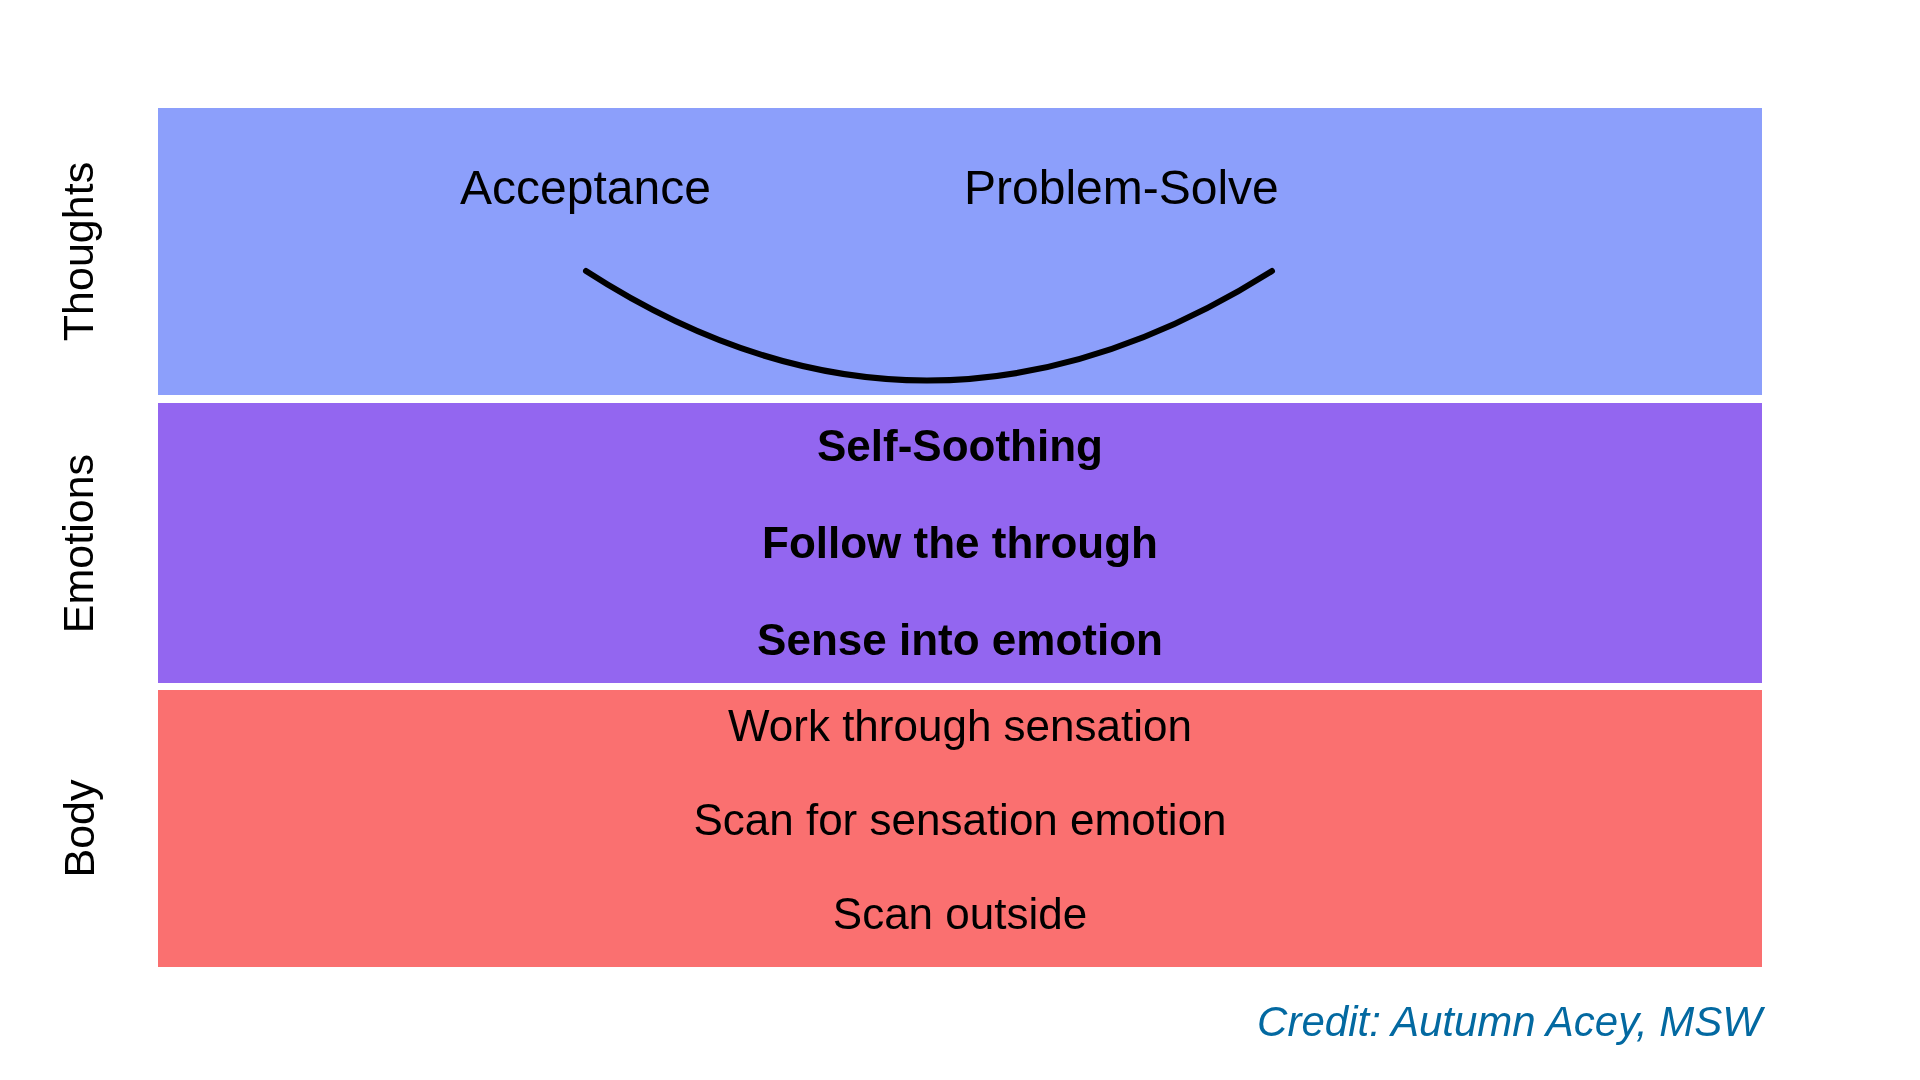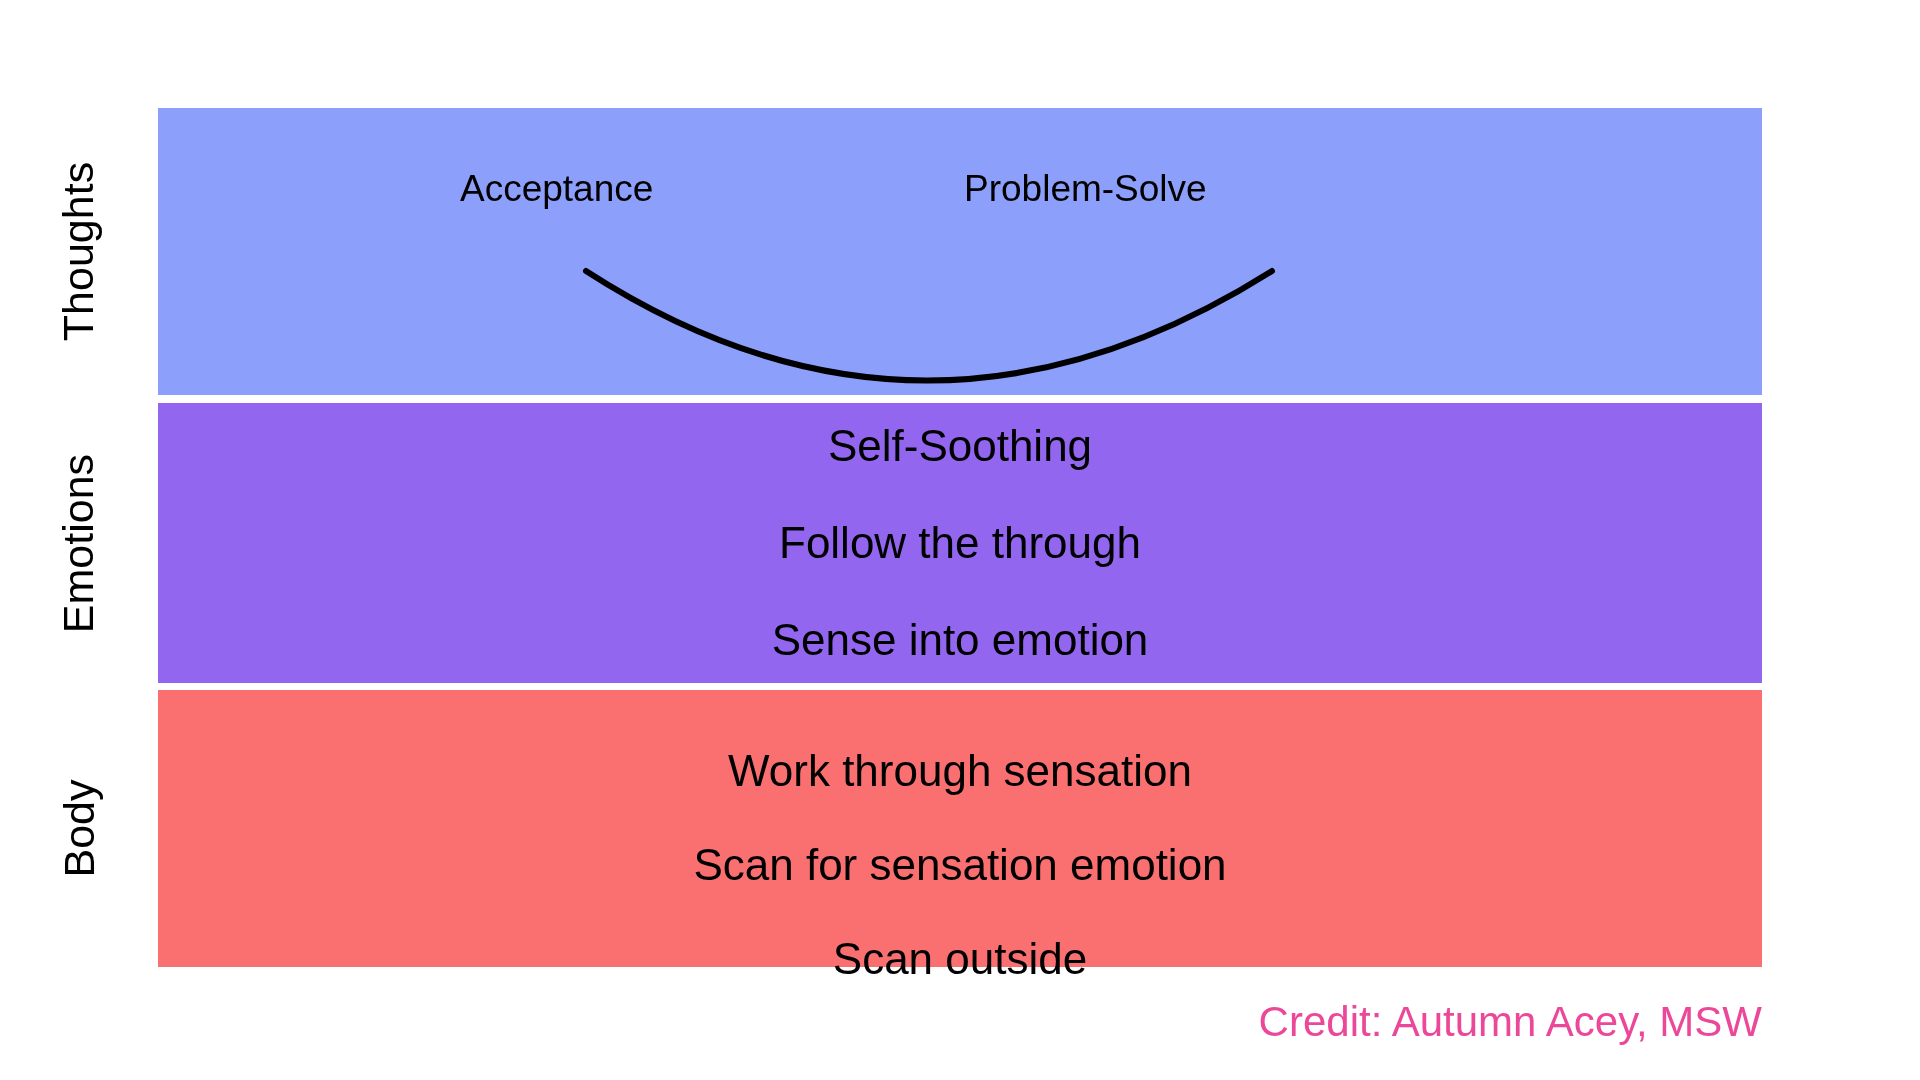--- a/index.html
+++ b/index.html
@@ -73,21 +73,21 @@
     position: absolute;
     top: 160px;
     left: 158px;
     width: 1604px;
     height: 56px;
     display: flex;
     align-items: center;
   }
   .thought-item {
     position: absolute;
-    font-size: 37px;
+    font-size: 48px;
     line-height: 1;
     white-space: nowrap;
     color: #000000;
   }
   .thought-acceptance { left: 302px; }
   .thought-problemsolve { left: 806px; }
 
   
   .centered-stack {
     position: absolute;
@@ -98,43 +98,44 @@
     align-items: center;
   }
   .centered-stack .line {
     font-size: 44px;
     line-height: 1;
     white-space: nowrap;
     color: #000000;
   }
 
   .emotions-stack { top: 424px; }
-  .emotions-stack .line { margin-bottom: 53px; }
+  .emotions-stack .line { margin-bottom: 53px; font-weight: bold; }
 
-  .body-stack { top: 749px; }
+  .body-stack { top: 704px; }
   .body-stack .line { margin-bottom: 50px; }
 
   
   #arc-layer {
     position: absolute;
     left: 0; top: 0;
     width: 1920px;
     height: 1080px;
     pointer-events: none;
   }
 
   
   .credit {
     position: absolute;
     right: 158px;
     top: 1001px;
     font-size: 42px;
     line-height: 1;
-    color: #ec4899;
+    color: #0369a1;
     white-space: nowrap;
+    font-style: italic;
   }
 </style>
 </head>
 <body style="background: rgb(255, 255, 255);">
 
 <div id="canvas">
 
   <div class="band band-thoughts" style="background: rgb(140, 159, 251);"></div>
   <div class="band band-emotions" style="background: rgb(147, 102, 240);"></div>
   <div class="band band-body" style="background: rgb(250, 112, 112);"></div>

